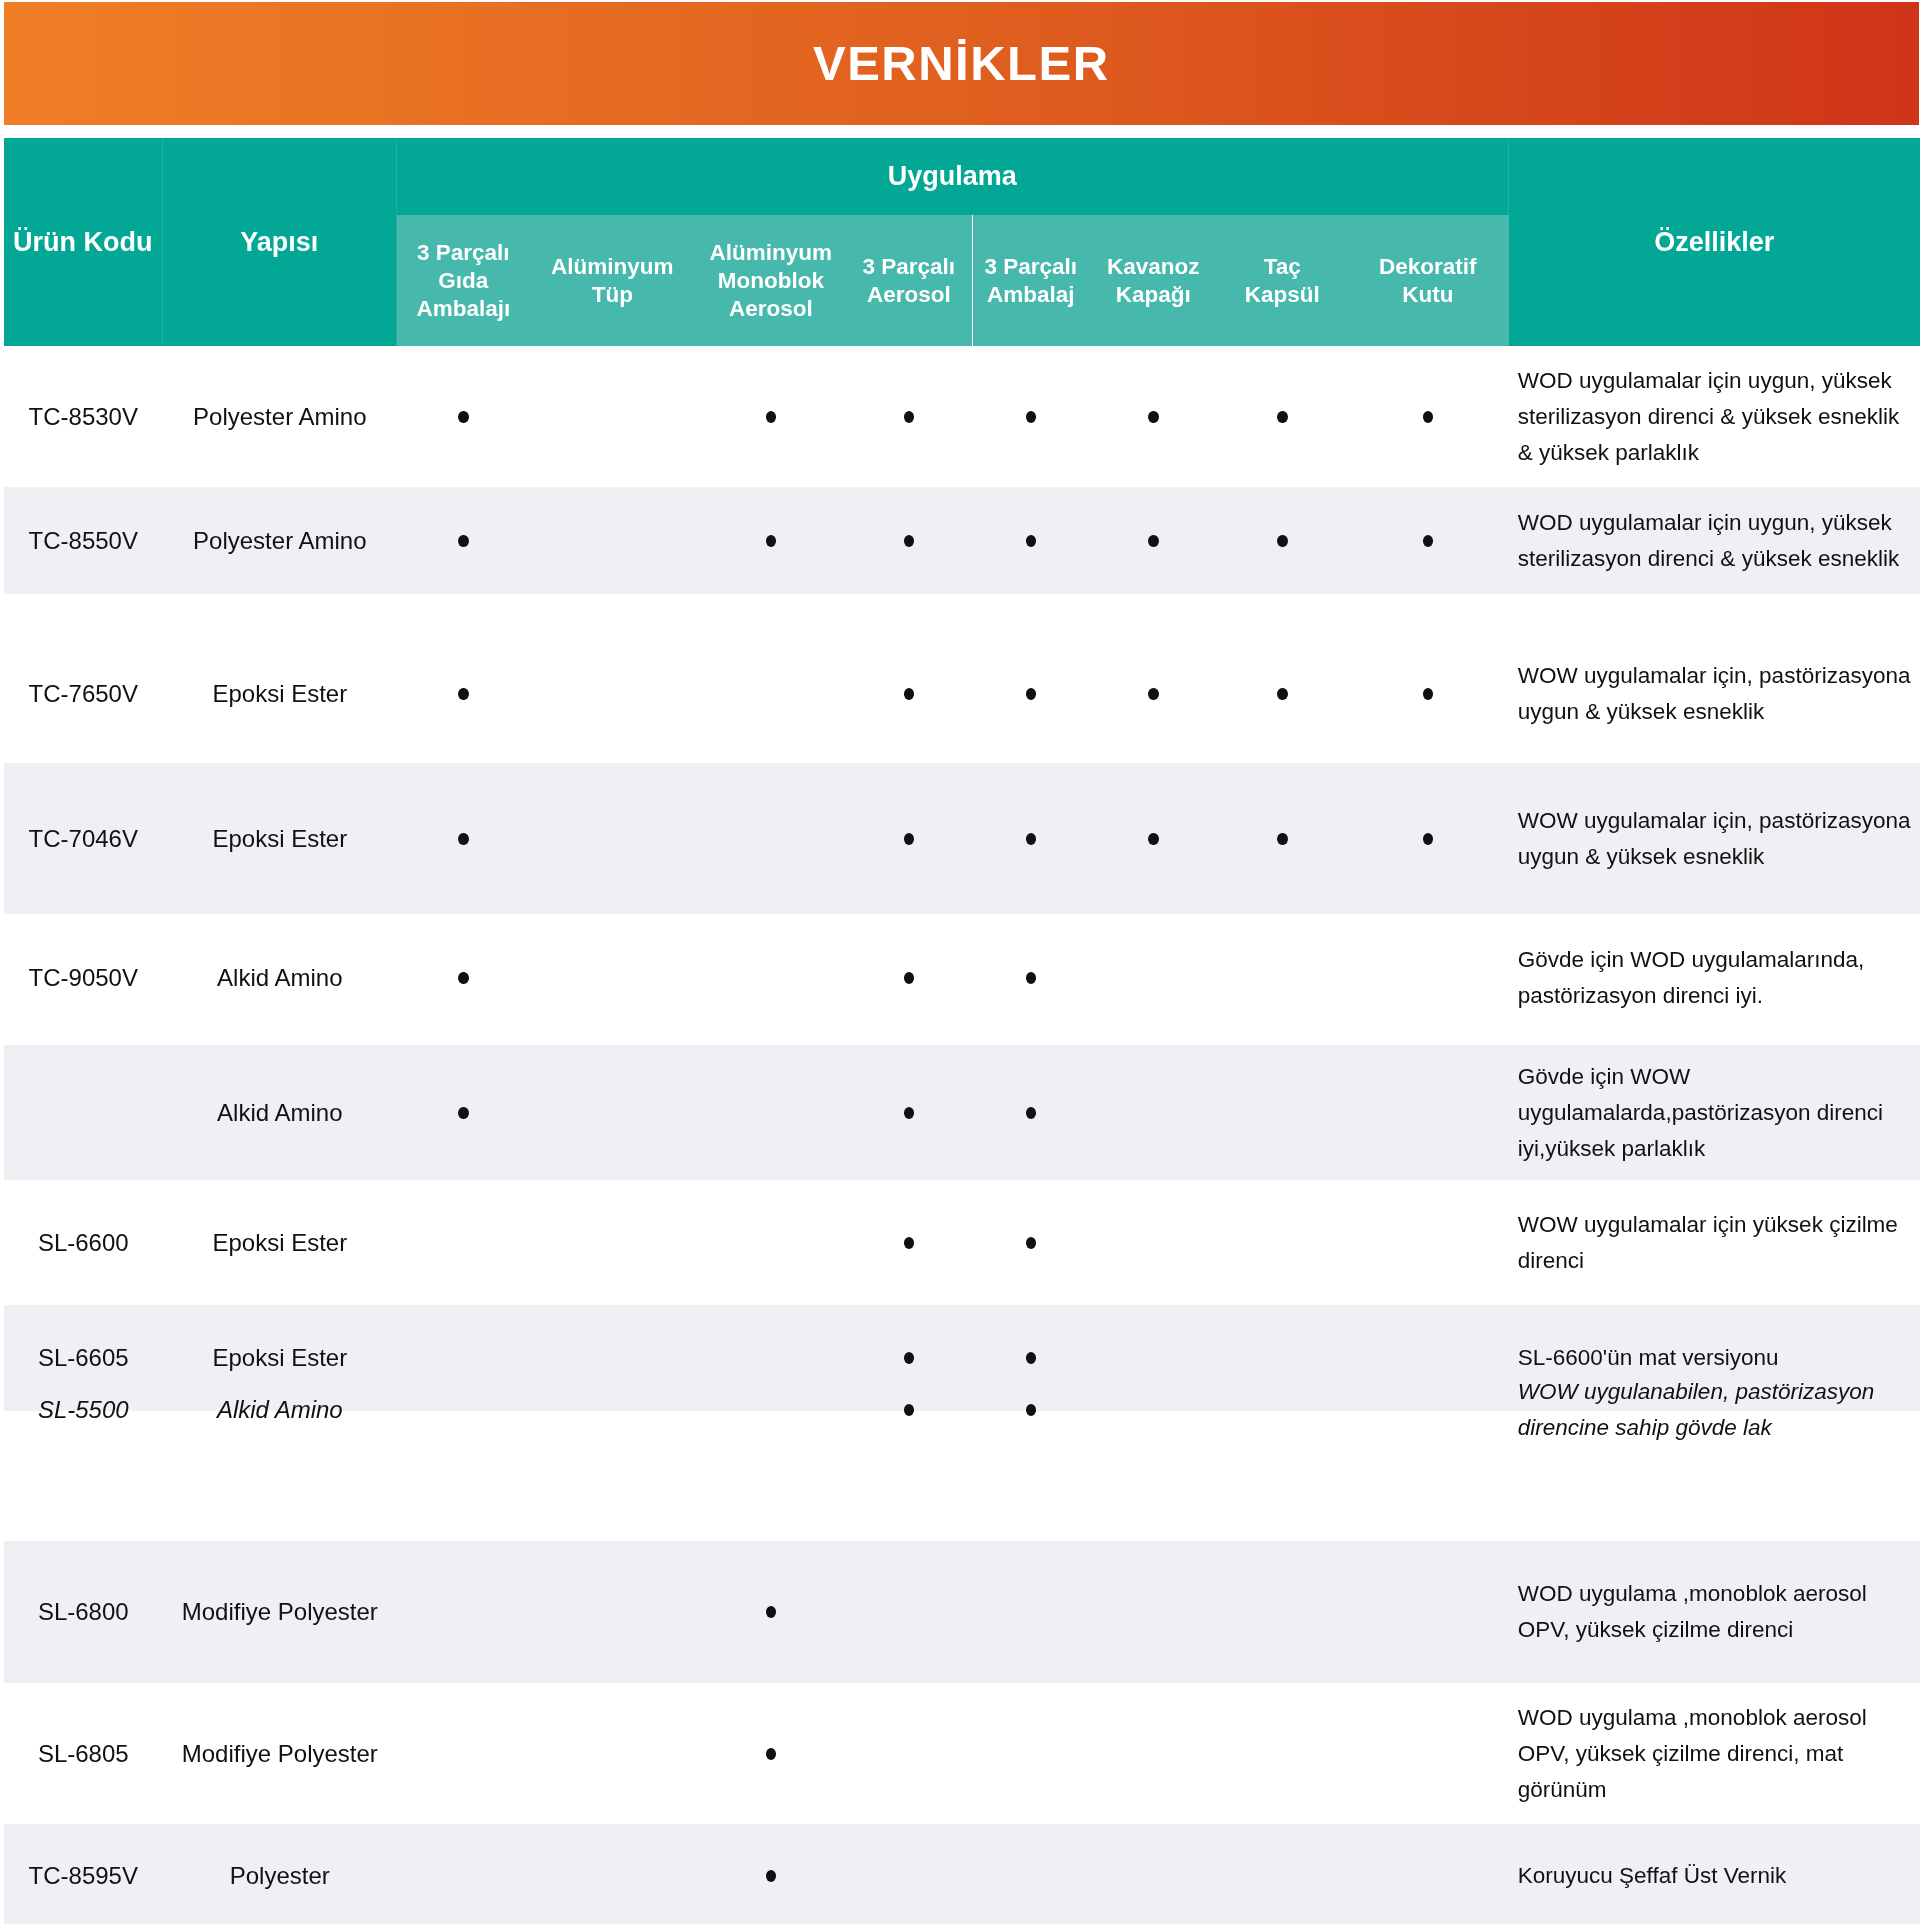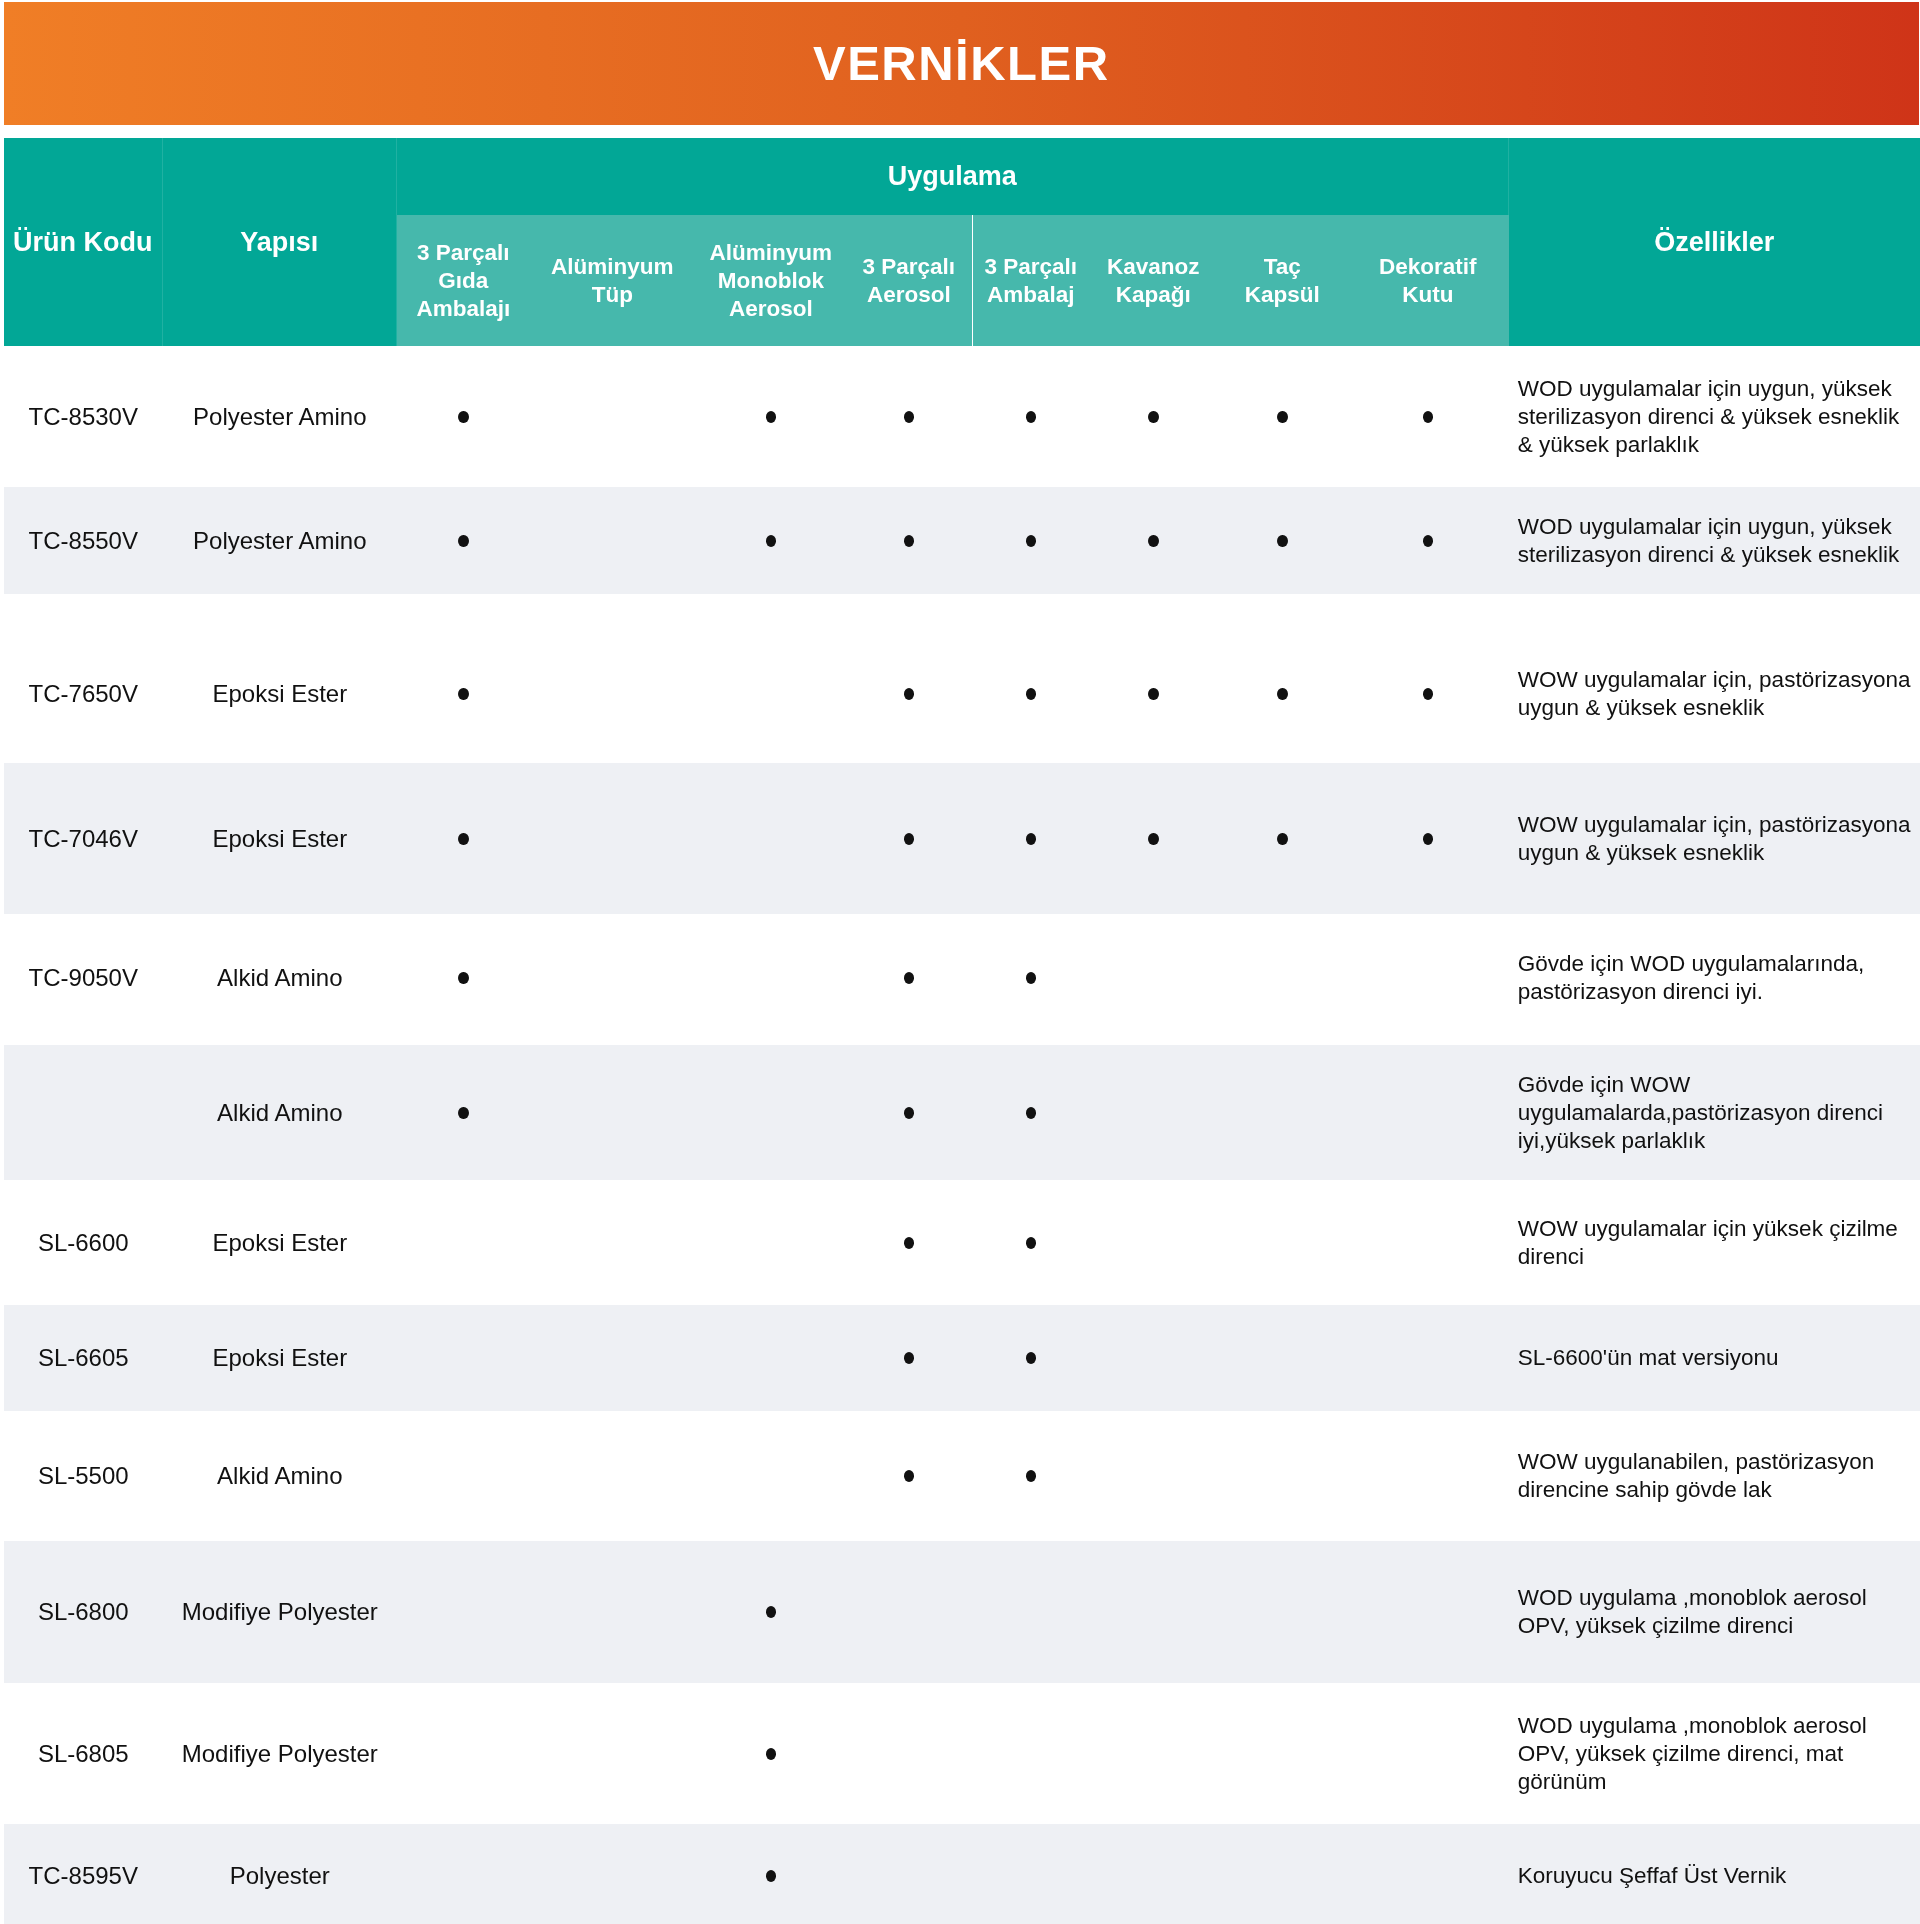--- a/index.html
+++ b/index.html
@@ -15,21 +15,21 @@
          display: flex; align-items: center; justify-content: center; text-align: center;
          font-size: 27px; box-sizing: border-box; border-right: 0.8px solid rgba(255,255,255,0.12); }
   .sub { position: absolute; background: #46B8AC; color: #ffffff; font-weight: 700;
          display: flex; align-items: center; justify-content: center; text-align: center;
          font-size: 22.5px; line-height: 28px; white-space: pre-line; box-sizing: border-box; padding: 0 3px; }
   .row { position: absolute; left: 3.8px; width: 1916px; }
   .row.alt { background: #EEF0F4; }
   .cell { position: absolute; top: 0; bottom: 0; display: flex; align-items: center;
           justify-content: center; color: #111111; font-size: 24px; text-align: center; box-sizing: border-box; }
   .cell.feat { justify-content: flex-start; text-align: left; padding-left: 9px;
-               padding-right: 7.5px; font-size: 22.5px; line-height: 28px; }
+               padding-right: 7.5px; font-size: 22.5px; line-height: 36px; }
   .dot { width: 10.5px; height: 12px; border-radius: 50%; background: #111111; }
 </style>
 </head>
 <body>
 
 <div class="titlebar">
   <h1>VERNİKLER</h1>
 </div>
 
 <div class="grid" id="header-grid">
@@ -228,21 +228,21 @@
         <span class="dot"></span>
       </div>
       <div class="cell" style="left: 969px; width: 116px;">
         <span class="dot"></span>
       </div>
       <div class="cell" style="left: 1085px; width: 129px;"></div>
       <div class="cell" style="left: 1214px; width: 129px;"></div>
       <div class="cell" style="left: 1343px; width: 162px;"></div>
       <div class="cell feat" style="left: 1505px; width: 411px;">SL-6600'ün mat versiyonu</div>
     </div>
-    <div class="row" style="top: 1411px; height: 130px;">
+    <div class="row" style="top: 1345px; height: 130px; font-style: italic;">
       <div class="cell" style="left: 0px; width: 159px;">SL-5500</div>
       <div class="cell" style="left: 159px; width: 234px;">Alkid Amino</div>
       <div class="cell" style="left: 393px; width: 133px;"></div>
       <div class="cell" style="left: 526px; width: 165px;"></div>
       <div class="cell" style="left: 691px; width: 152px;"></div>
       <div class="cell" style="left: 842px; width: 126px;">
         <span class="dot"></span>
       </div>
       <div class="cell" style="left: 969px; width: 116px;">
         <span class="dot"></span>

